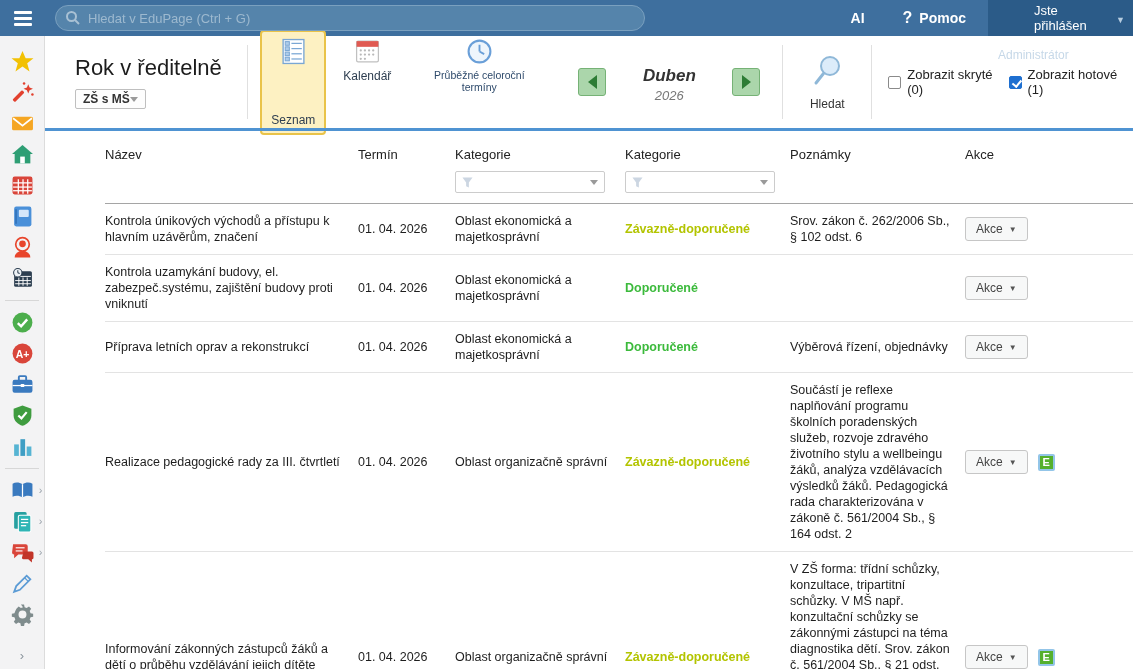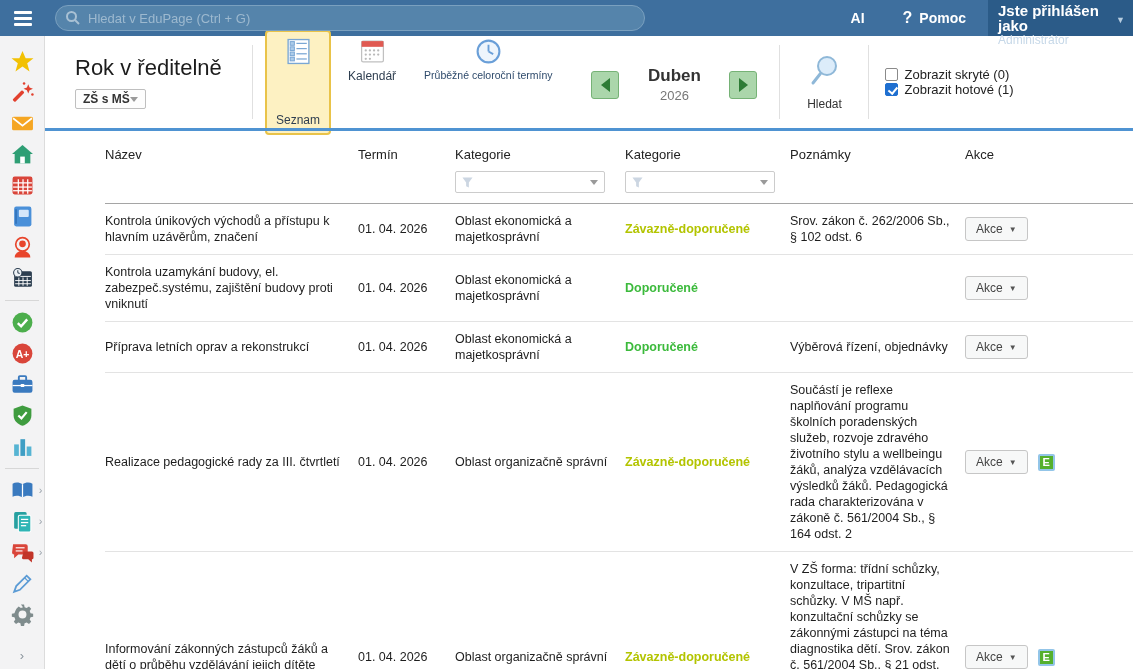--- a/index.html
+++ b/index.html
@@ -15,21 +15,21 @@
   .search-input { width:100%; height:100%; background:#5584ab; border:1px solid #7aa0bf;
     border-radius:13px; padding:0 12px 0 32px; color:#e8f1f8; font-size:13px; outline:none; }
   .search-input::placeholder { color:#9db9cf; }
   .topbar-spacer { flex:1; }
   .ai-label { color:#fff; font-weight:bold; font-size:14px; margin-right:38px; }
   .help { display:flex; align-items:center; gap:7px; margin-right:22px; cursor:pointer; }
   .help .qmark { color:#fff; font-weight:bold; font-size:16px; }
   .help .help-label { color:#fff; font-weight:bold; font-size:14px; }
   .userbox { width:145px; height:36px; background:#2b5b88; padding:3px 22px 3px 10px;
     position:relative; cursor:pointer; }
-  .userbox .line1 { color:#fff; font-weight:bold; font-size:15px; line-height:15px; }
+  .userbox .line1 { color:#fff; font-weight:normal; font-size:13px; line-height:15px;margin-left:36px; }
   .userbox .line2 { color:#c6d8e8; font-size:12px; line-height:14px; }
   .userbox .caret { position:absolute; right:8px; top:15px; color:#b7cde0; font-size:9px; }
 
   
   .layout { display:flex; height:633px; }
   .sidebar { width:45px; background:#f3f3f4; border-right:1px solid #dcdcdc;
     display:flex; flex-direction:column; align-items:center; padding-top:10px; }
   .side-item { position:relative; width:45px; height:31px; display:flex; align-items:center;
     justify-content:center; cursor:pointer; }
   .side-item .expand { position:absolute; right:2px; top:9px; color:#9aa3ab; font-size:11px; }
@@ -47,31 +47,31 @@
     background:#fdfdfd; cursor:pointer; }
   .tri-down { width:0; height:0; border-left:4px solid transparent; border-right:4px solid transparent;
     border-top:5px solid #9a9a9a; }
   .vdiv { width:1px; height:74px; background:#e0e0e0; margin:0 12px; }
   .view-buttons { display:flex; align-items:flex-start; gap:6px; }
   .view-btn { display:flex; flex-direction:column; align-items:center; gap:4px;
     padding:6px 9px; border:2px solid transparent; border-radius:4px; cursor:pointer;
     font-size:12px; color:#2e3e50; text-align:center; background:transparent; }
   .view-btn.active { background:#fdf1c2; border-color:#e9c349;gap:48px; }
   .view-btn .small-label { font-size:10.5px; line-height:1.15; color:#2e4a6b; }
-  .month-nav { display:flex; align-items:center; gap:20px; margin-left:28px; margin-right:10px; }
+  .month-nav { display:flex; align-items:flex-start; gap:28px; margin-left:28px; margin-right:10px;font-style:italic; }
   .nav-arrow { width:28px; height:28px; background:#abd6ab; border:1px solid #76b276; border-radius:3px;
     display:flex; align-items:center; justify-content:center; cursor:pointer; margin-top:6px; }
   .nav-arrow .tri-left { width:0;height:0;border-top:7px solid transparent;border-bottom:7px solid transparent;border-right:9px solid #2d7c35; }
   .nav-arrow .tri-right { width:0;height:0;border-top:7px solid transparent;border-bottom:7px solid transparent;border-left:9px solid #2d7c35; }
   .month-block { text-align:center; width:70px; margin-top:4px; }
   .month-name { font-size:17px; font-weight:bold; color:#333; }
   .month-year { font-size:13px; color:#777; margin-top:2px; }
   .hledat-block { display:flex; flex-direction:column; align-items:center; gap:8px; cursor:pointer;
     font-size:12px; color:#333; padding:0 14px; }
-  .filter-checks { display:flex; flex-direction:column; font-size:13px; color:#222; margin-left:4px; }
+  .filter-checks { display:flex; flex-direction:row; font-size:13px; color:#222; margin-left:4px; }
   .check-row { display:flex; align-items:center; gap:6px; cursor:pointer; }
   .cb { width:13px; height:13px; border:1px solid #8a8a8a; border-radius:2px; background:#fff; position:relative; flex:none; }
   .cb.checked { background:#1e6fd0; border-color:#1e6fd0; }
   .cb.checked::after { content:""; position:absolute; left:4px; top:1px; width:3.5px; height:7px;
     border:solid #fff; border-width:0 2px 2px 0; transform:rotate(40deg); }
 
   .blue-line { height:3px; background:#4f93d2; }
 
   
   .table-area { flex:1; overflow:hidden; padding-left:60px; }

